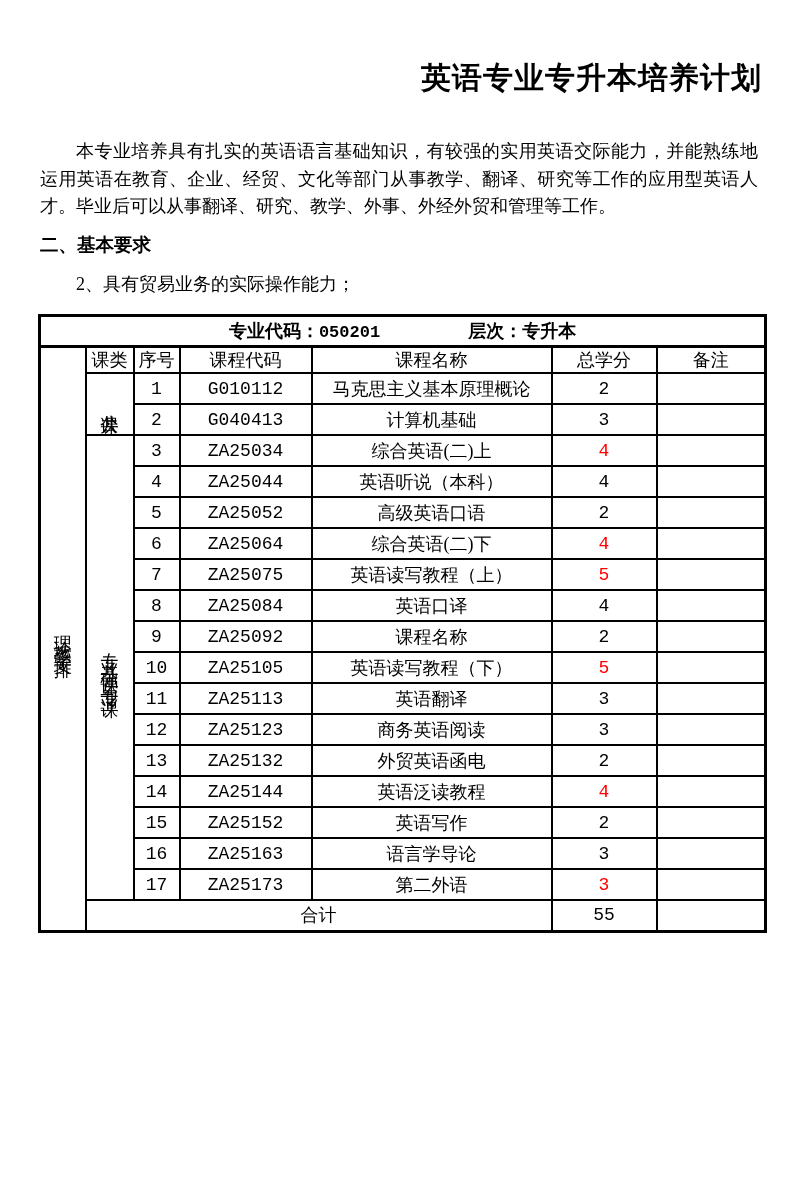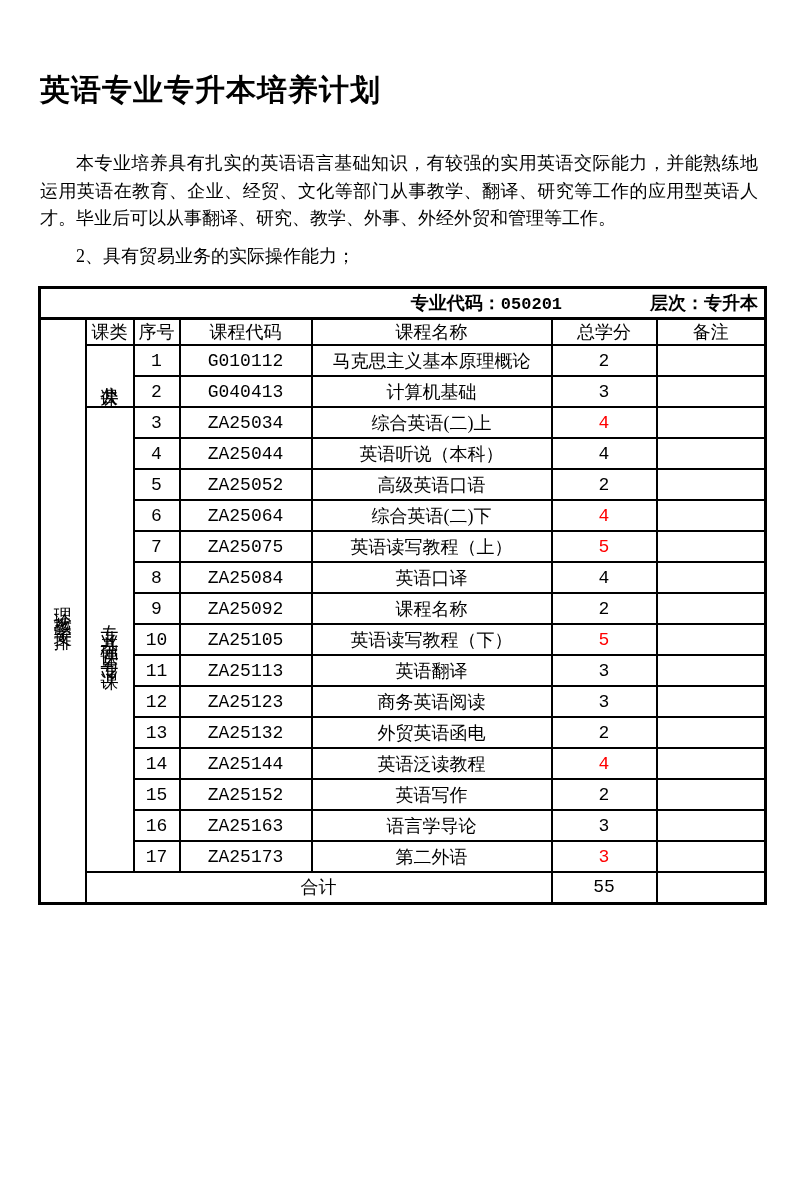--- a/index.html
+++ b/index.html
@@ -7,22 +7,22 @@
   body {
     width: 800px; height: 1200px;
     background: #ffffff; color: #000000;
     font-family: "Liberation Serif", serif;
     font-size: 18px;
     overflow: hidden;
   }
   .page { padding: 60px 38px 0 40px; }
 
   h1.doc-title {
-    margin: 12px 0 42px 0;
-    text-align: left;
+    margin: 0 0 42px 0;
+    text-align: right;
     font-family: "Liberation Sans", sans-serif;
     font-weight: bold;
     font-size: 30px;
     line-height: 36px;
     letter-spacing: 1px;
   }
   h2.sec-heading {
     margin: 12px 0 14px 0;
     font-family: "Liberation Sans", sans-serif;
     font-weight: bold;
@@ -49,21 +49,21 @@
     border: 2px solid #000;
     padding: 0;
     text-align: center;
     vertical-align: middle;
     height: 31px;
     font-size: 18px;
     overflow: hidden;
   }
   tr.meta-row td {
     height: 27px;
-    text-align: right;
+    text-align: center;
     padding: 2px 6px;
     border-bottom: 3px solid #000;
   }
   .bold-label { font-family: "Liberation Sans", sans-serif; font-weight: bold; }
   .level-part { margin-left: 88px; }
   tr.header-row td { height: 21px; }
   .mono { font-family: "Liberation Mono", monospace; font-size: 17px; }
   .mono-b { font-family: "Liberation Mono", monospace; font-size: 17px; font-weight: bold; }
   td.name-cell { text-align: left; padding-left: 6px; }
   td.cat-cell, td.group-cell { padding: 0; }
@@ -82,20 +82,21 @@
 
 <div class="page">
 
   <h1 class="doc-title">英语专业专升本培养计划</h1>
 
   <div class="sec">
     <p class="body-text">本专业培养具有扎实的英语语言基础知识，有较强的实用英语交际能力，并能熟练地运用英语在教育、企业、经贸、文化等部门从事教学、翻译、研究等工作的应用型英语人才。毕业后可以从事翻译、研究、教学、外事、外经外贸和管理等工作。</p>
   </div>
 
   <div class="sec">
+    <h2 class="sec-heading">二、基本要求</h2>
     <p class="body-text">2、具有贸易业务的实际操作能力；</p>
   </div>
 
   <div class="sec">
 
     <table class="course-table">
       <colgroup>
         <col style="width:46px">
           <col style="width:48px">
           <col style="width:46px">

